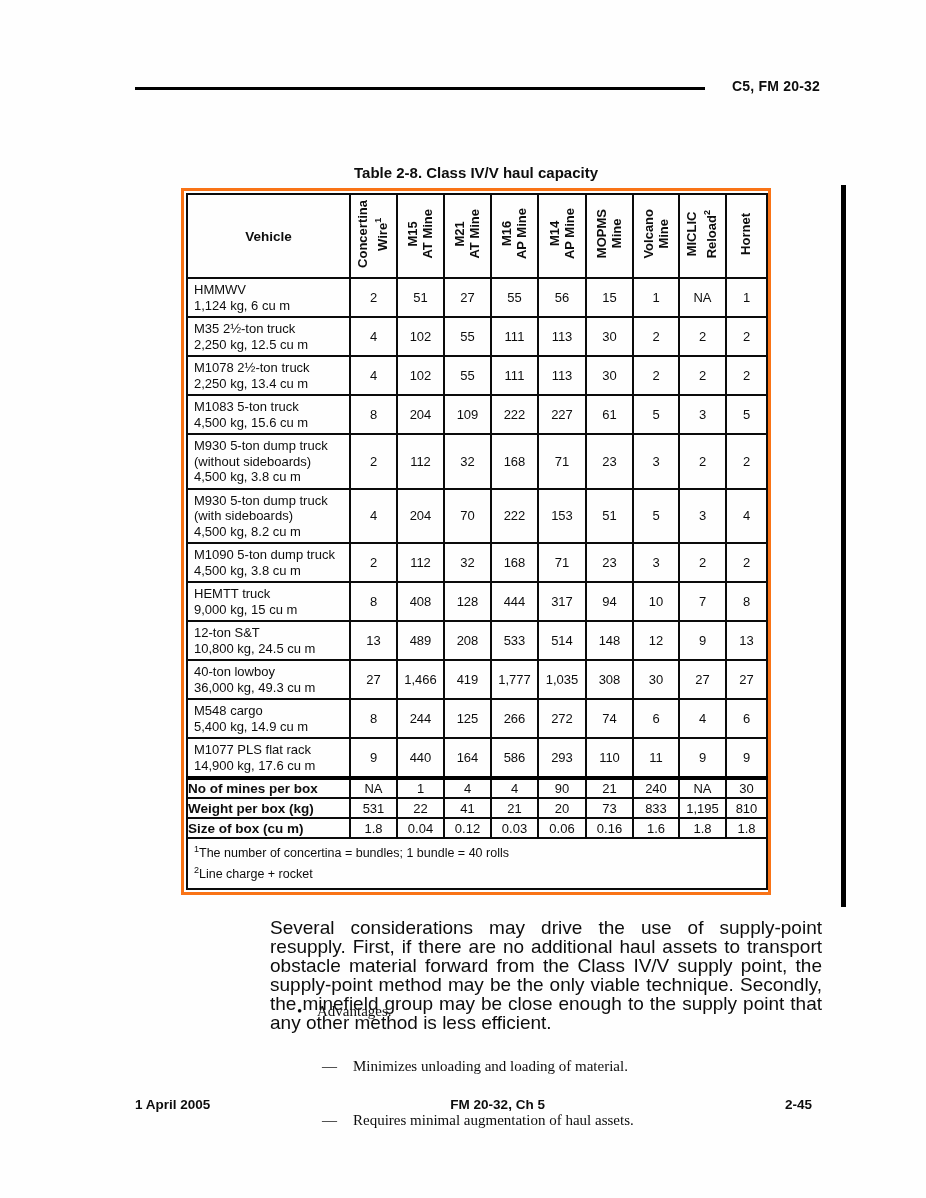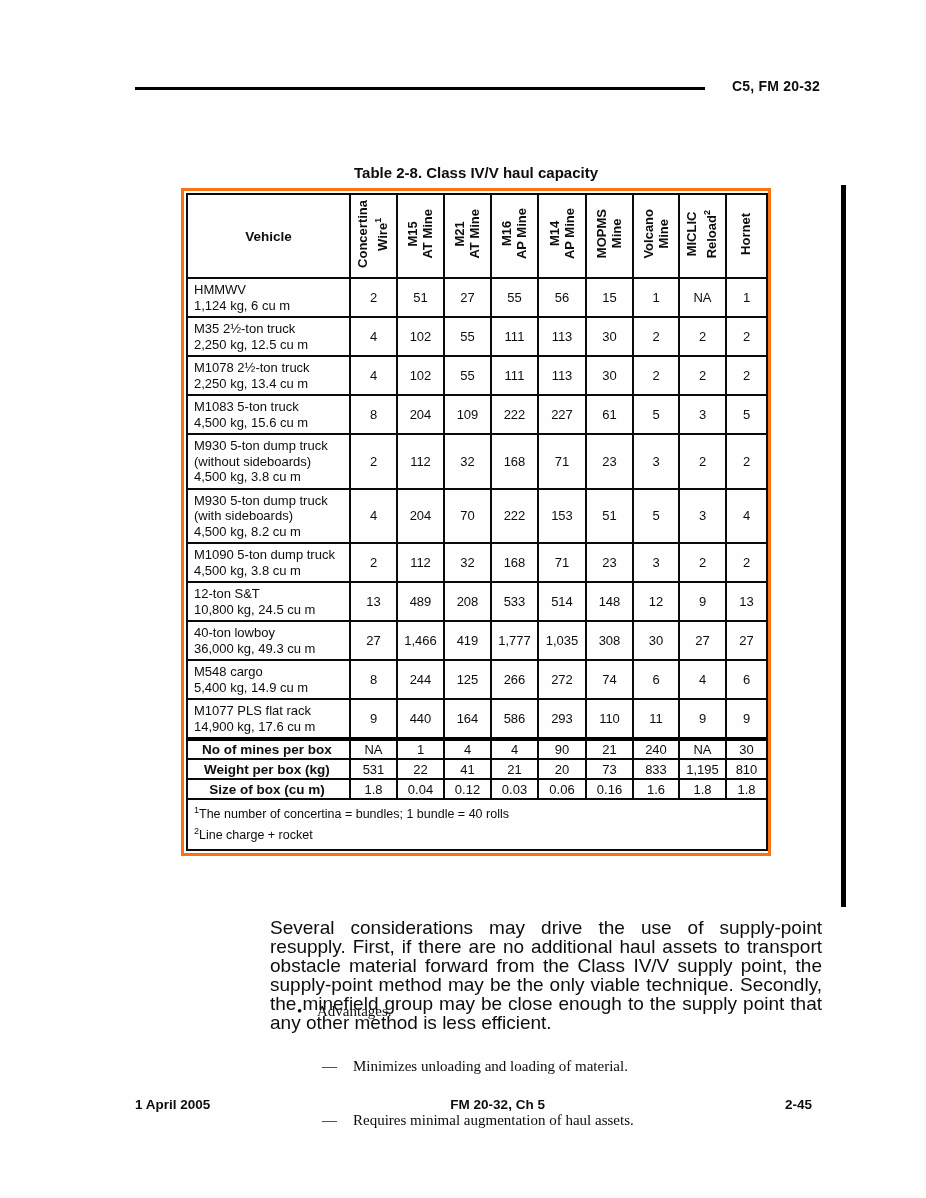--- a/index.html
+++ b/index.html
@@ -40,21 +40,21 @@
     font-size: 13px; font-weight: bold; line-height: 14.5px;
     white-space: nowrap;
     text-align: center;
   }
   .vert sup, .fn sup, .veh sup { font-size: 9px; }
 
   td.veh { font-size: 13px; line-height: 15.5px; padding: 3px 4px 3px 6px; text-align: left; }
   td.num { font-size: 13px; text-align: center; padding: 2px 1px; }
 
   tr.summary td { padding: 1px 3px; height: 20px; }
-  tr.summary td.slabel { font-size: 13.5px; font-weight: bold; text-align: center; padding-left: 0; margin-left: 32px; }
+  tr.summary td.slabel { font-size: 13.5px; font-weight: bold; text-align: left; padding-left: 0; margin-left: 32px; }
   tr.summary td.num { font-size: 13px; }
   tr.summary-first td { border-top: 4px solid #000; }
 
   td.fncell { padding: 2px 6px 5px 6px; border-top: 2px solid #0a0a0a; }
   .fn { font-size: 12.5px; line-height: 17px; }
 
   
   .para {
     position: absolute; left: 270px; top: 918px; width: 552px;
     font-family: Liberation Sans, sans-serif; font-size: 19px; line-height: 19px;
@@ -196,20 +196,32 @@
             <td class="num">112</td>
             <td class="num">32</td>
             <td class="num">168</td>
             <td class="num">71</td>
             <td class="num">23</td>
             <td class="num">3</td>
             <td class="num">2</td>
             <td class="num">2</td>
           </tr>
           <tr>
+            <td class="veh">HEMTT truck<br>9,000 kg, 15 cu m</td>
+            <td class="num">8</td>
+            <td class="num">408</td>
+            <td class="num">128</td>
+            <td class="num">444</td>
+            <td class="num">317</td>
+            <td class="num">94</td>
+            <td class="num">10</td>
+            <td class="num">7</td>
+            <td class="num">8</td>
+          </tr>
+          <tr>
             <td class="veh">12-ton S&amp;T<br>10,800 kg, 24.5 cu m</td>
             <td class="num">13</td>
             <td class="num">489</td>
             <td class="num">208</td>
             <td class="num">533</td>
             <td class="num">514</td>
             <td class="num">148</td>
             <td class="num">12</td>
             <td class="num">9</td>
             <td class="num">13</td>

